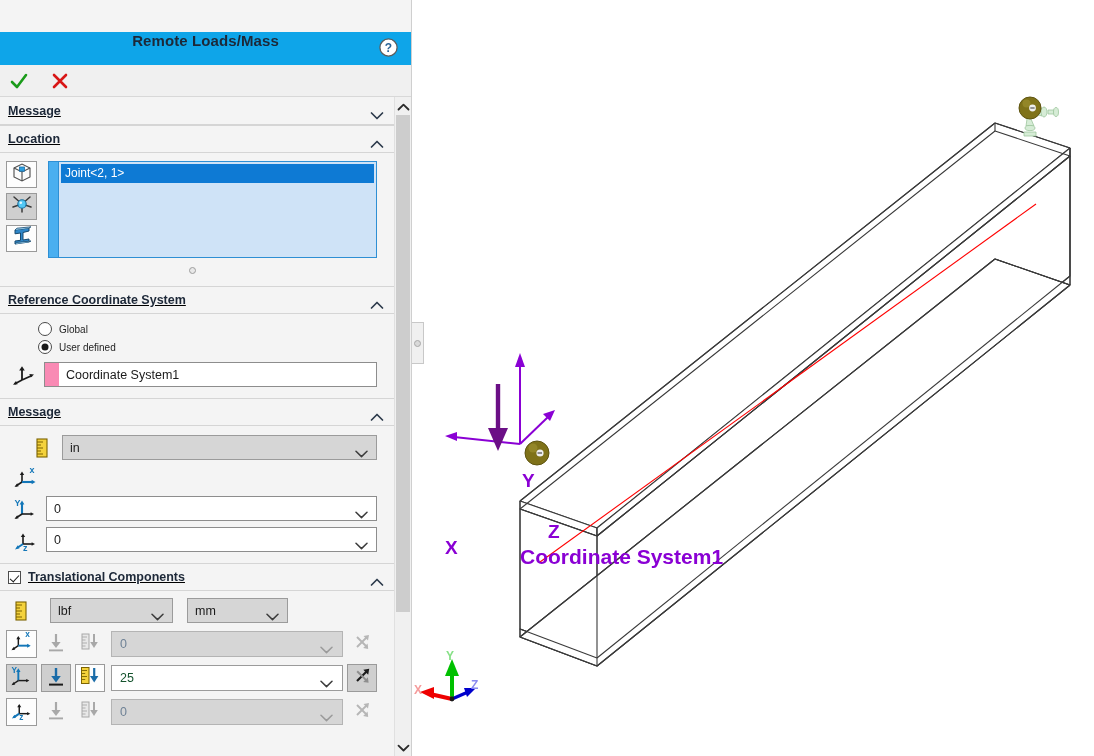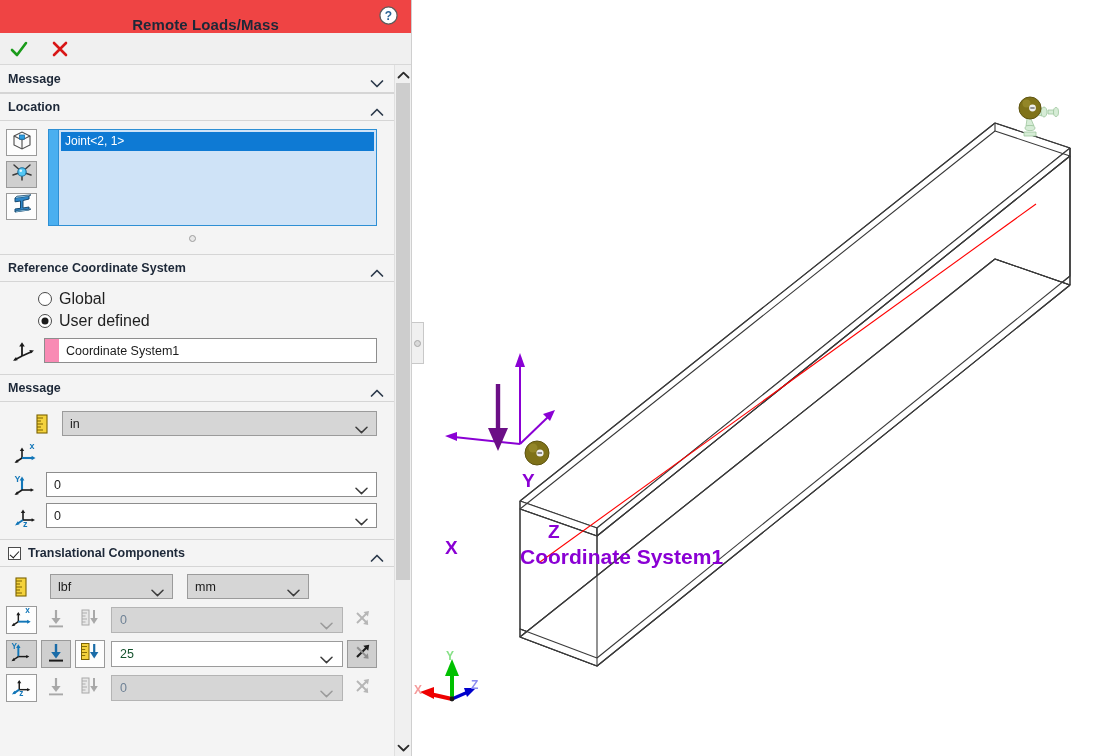--- a/index.html
+++ b/index.html
@@ -26,25 +26,26 @@
     background: #f4f4f4;
     display: flex;
     flex-direction: column;
     border-right: 1px solid #cfcfcf;
   }
 
   
   .pm-titlebar {
     position: relative;
     height: 33px;
-    background: #ef4444;
-    display: flex;
-    align-items: flex-end;
+    background: #0ea5e9;
+    display: flex;
+    align-items: flex-start;
     justify-content: center;
     flex: none;
+    margin-top: 32px;
   }
   .pm-title {
     font-size: 15px;
     font-weight: bold;
     color: #1d2838;
     letter-spacing: 0.1px;
   }
   .pm-help {
     position: absolute;
     right: 12px; top: 5px;
@@ -88,20 +89,21 @@
     position: relative;
     height: 28px;
     display: flex;
     align-items: center;
     padding-left: 8px;
     border-top: 1px solid #d5d5d5;
     border-bottom: 1px solid #d5d5d5;
     background: #f4f4f4;
     cursor: pointer;
     user-select: none;
+    text-decoration: underline;
   }
   .sec-header.nb-top { border-top: none; }
   .sec-title {
     font-size: 12.5px;
     font-weight: bold;
     color: #1d2838;
   }
   .sec-chev {
     position: absolute;
     right: 10px; top: 50%;
@@ -211,21 +213,21 @@
   }
   .radio.on::after {
     content: "";
     position: absolute;
     left: 50%; top: 50%;
     transform: translate(-50%,-50%);
     width: 7px; height: 7px;
     border-radius: 50%;
     background: #1b1b1b;
   }
-  .radio-label { font-size: 16px; color: #1f1f1f; }
+  .radio-label { font-size: 10px; color: #1f1f1f; }
 
   
   .fld-row {
     display: flex;
     align-items: center;
     padding: 3px 17px 3px 6px;
     gap: 6px;
   }
   .fld-icon {
     width: 28px; height: 24px;
@@ -277,21 +279,21 @@
   }
 
   
   .units-row {
     display: flex;
     align-items: center;
     padding: 3px 17px 4px 6px;
     gap: 14px;
   }
   .combo.fixedw { flex: none; width: 123px; }
-  .combo.fixedw2 { flex: none; width: 122px; }
+  .combo.fixedw2 { flex: none; width: 101px; }
 
   
   .tr-row {
     display: flex;
     align-items: center;
     padding: 3px 17px 3px 6px;
     gap: 4px;
   }
   .tgl-btn {
     width: 31px; height: 28px;

